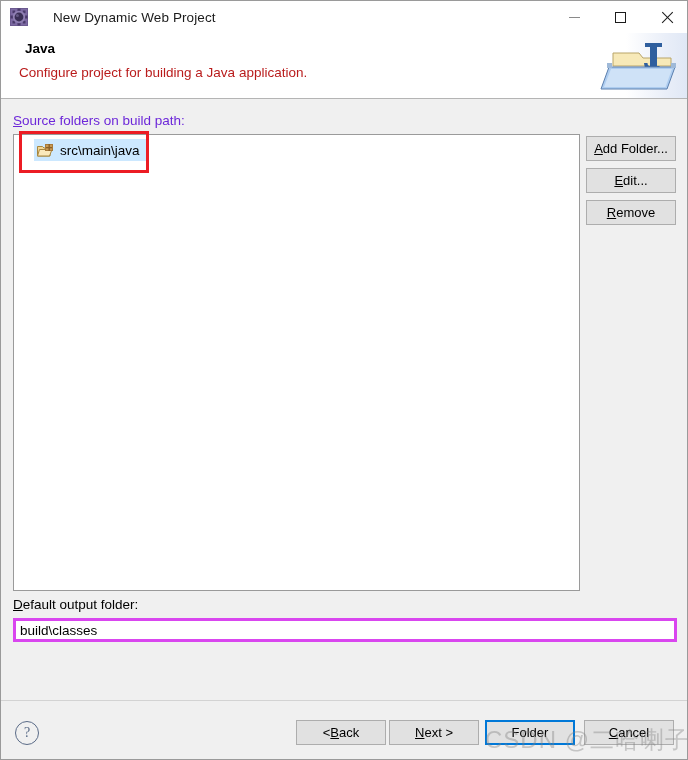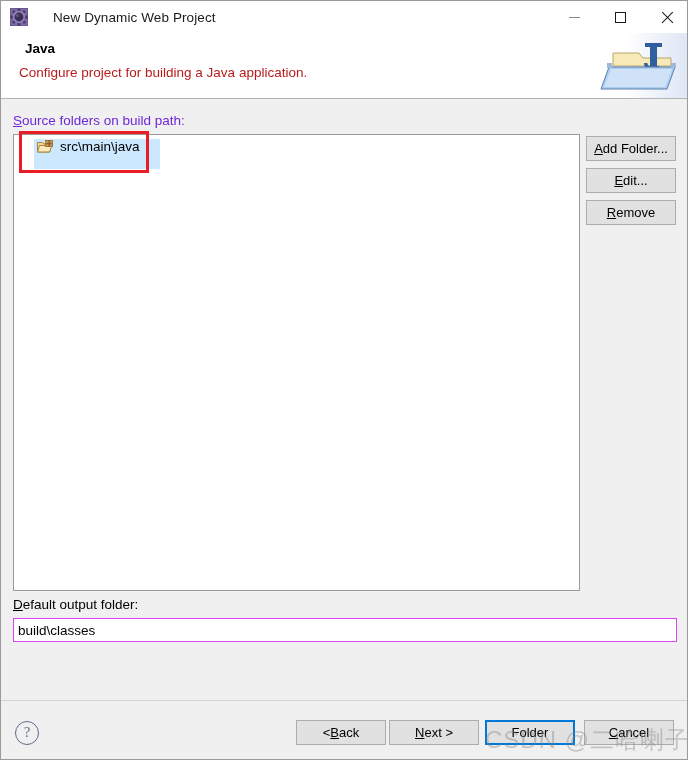--- a/index.html
+++ b/index.html
@@ -125,24 +125,25 @@
     left: 12px; top: 133px;
     width: 567px; height: 457px;
     background: #ffffff;
     border: 1px solid #9a9a9a;
     box-sizing: border-box;
     overflow: hidden;
   }
   .list-row {
     position: absolute;
     left: 20px; top: 4px;
-    height: 30px;
-    display: flex;
+    height: 22px;
+    display: flex;
+    align-items: center;
     background: #cce8ff;
-    padding: 0 20px 0 3px;
+    padding: 0 6px 0 3px;
   }
   .pkg-icon {
     position: relative;
     width: 17px; height: 15px;
     margin-right: 6px;
     flex: 0 0 auto;
   }
   .list-label {
     font-size: 13.5px;
     color: #000;
@@ -186,21 +187,21 @@
     left: 12px; top: 596px;
     font-size: 13.5px;
     color: #000;
     text-align: center;
   }
   #input-output {
     position: absolute;
     left: 12px; top: 617px;
     width: 664px; height: 24px;
     background: #ffffff;
-    border: 1px solid #d946ef;
+    border: 3px solid #d946ef;
     box-sizing: border-box;
     font-family: "Liberation Sans", sans-serif;
     font-size: 13.5px;
     color: #000;
     padding: 0 4px;
     outline: none;
   }
 
   
   #footer-divider {

